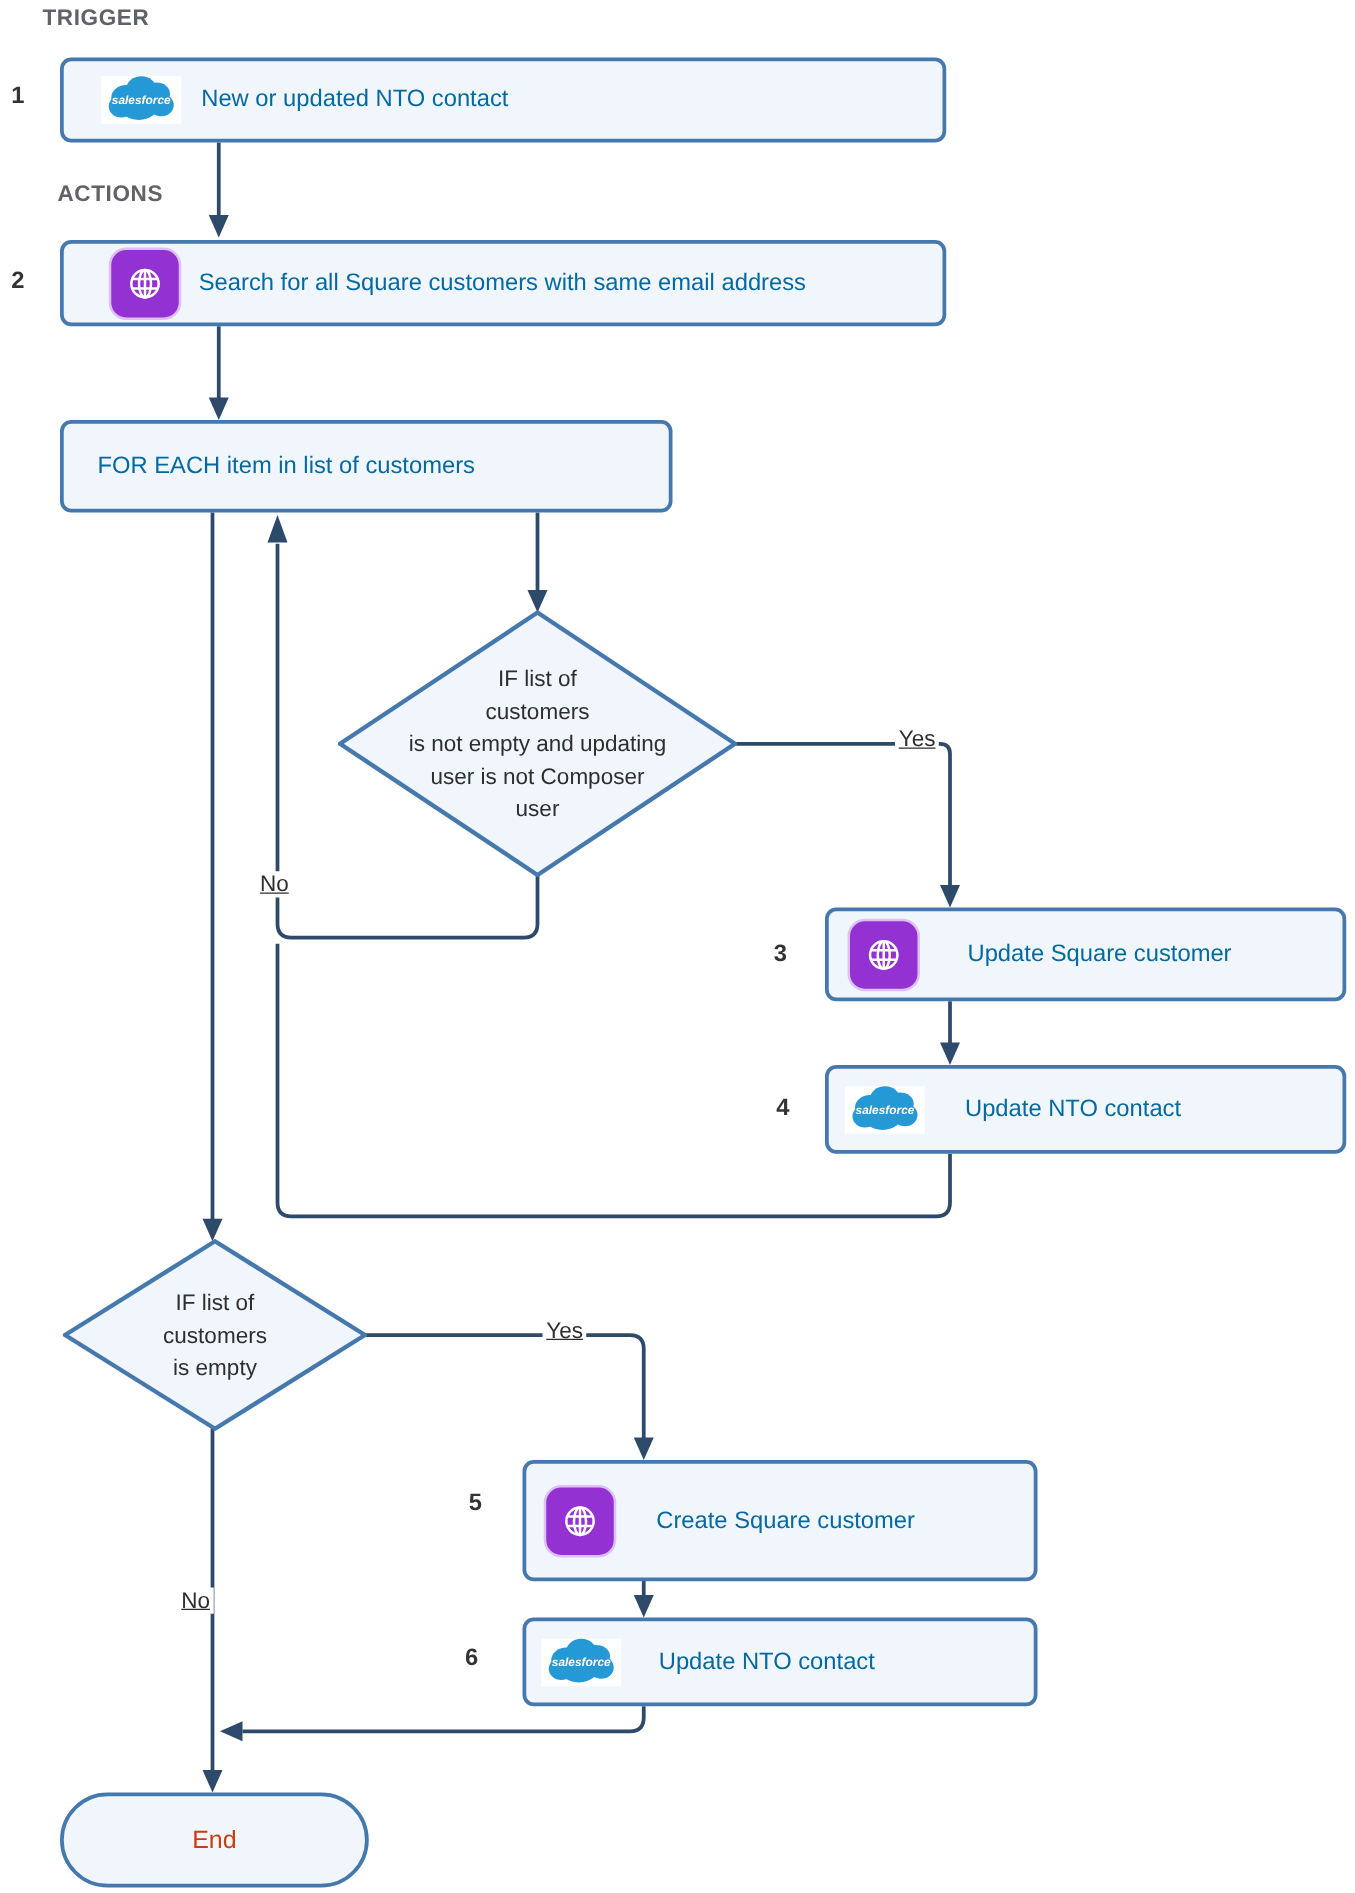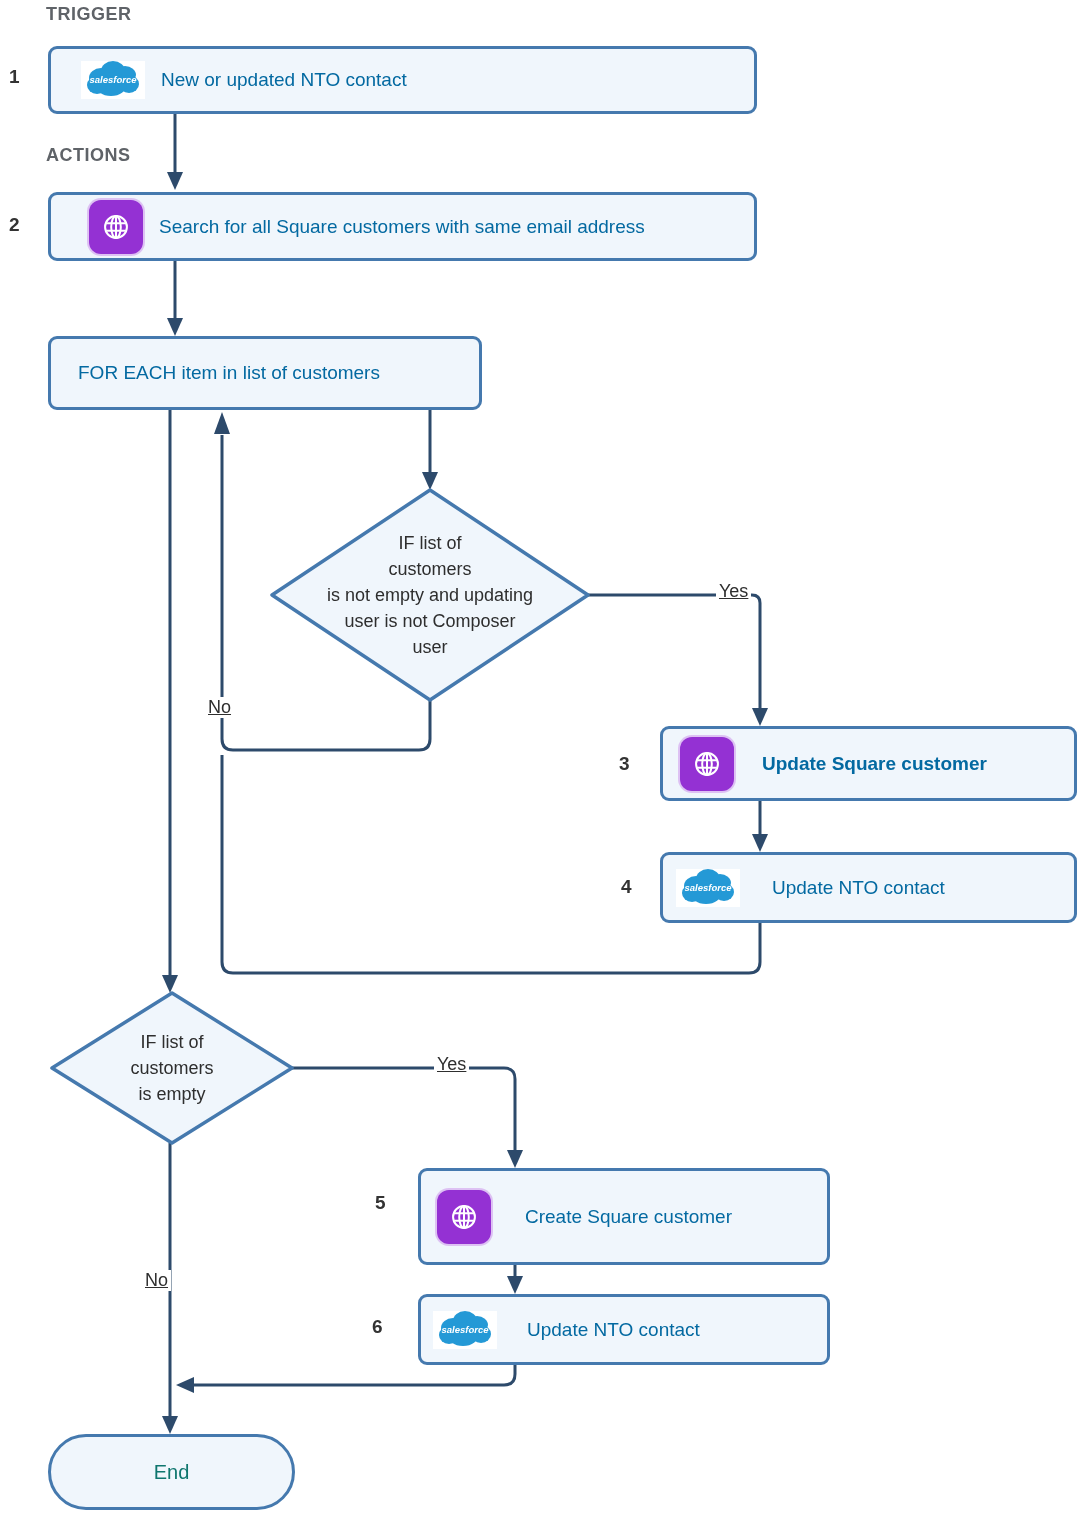--- a/index.html
+++ b/index.html
@@ -116,21 +116,21 @@
   .terminator {
     position: absolute;
     box-sizing: border-box;
     background: #f0f6fc;
     border: 3.5px solid #4579ae;
     border-radius: 40px;
     display: flex;
     align-items: center;
     justify-content: center;
     font-size: 20px;
-    color: #0f766e;
+    color: #c2410c;
     z-index: 2;
   }
 </style>
 </head>
 <body>
 
 <div id="canvas">
 
   <svg id="connectors" viewBox="0 0 1084 1514">
 
@@ -163,21 +163,21 @@
     <path d="M515 1243 V1278"></path>
       <polygon points="507,1276 523,1276 515,1294"></polygon>
 
     <path d="M515 1365 V1374 Q515 1385 504 1385 H194"></path>
       <polygon points="194,1377 194,1393 176,1385"></polygon>
 
     <path d="M170 1143 V1418"></path>
       <polygon points="162,1416 178,1416 170,1434"></polygon>
   </svg>
 
-  <div class="section-header" style="left:46px; top:4px;text-align:right;">TRIGGER</div>
+  <div class="section-header" style="left:34px; top:4px;text-align:right;">TRIGGER</div>
   <div class="section-header" style="left:46px; top:145px;">ACTIONS</div>
 
   <div class="step-number" style="left:9px;  top:66px;">1</div>
   <div class="step-number" style="left:9px;  top:214px;">2</div>
   <div class="step-number" style="left:619px;top:753px;">3</div>
   <div class="step-number" style="left:621px;top:876px;">4</div>
   <div class="step-number" style="left:375px;top:1192px;">5</div>
   <div class="step-number" style="left:372px;top:1316px;">6</div>
 
   <div class="node" style="left:48px; top:46px; width:709px; height:68px;">
@@ -205,21 +205,21 @@
           <ellipse cx="12" cy="12" rx="3.6" ry="8.2"></ellipse>
           <line x1="12" y1="3.8" x2="12" y2="20.2"></line>
           <line x1="4.6" y1="9.2" x2="19.4" y2="9.2"></line>
           <line x1="4.6" y1="14.8" x2="19.4" y2="14.8"></line>
         </g>
       </svg>
     </span>
     <span class="label" style="margin-left:16px;">Search for all Square customers with same email address</span>
   </div>
 
-  <div class="node" style="left:48px; top:336px; width:434px; height:74px;">
+  <div class="node" style="left:48px; top:336px; width:490px; height:74px;">
     <span class="label" style="margin-left:27px;">FOR EACH item in list of customers</span>
   </div>
 
   <div class="decision" style="left:270px; top:488px; width:320px; height:214px;">
     <svg width="320" height="214" viewBox="0 0 320 214">
       <polygon points="160,2 318,107 160,212 2,107" fill="#f0f6fc" stroke="#4579ae" stroke-width="3.5" stroke-linejoin="round"></polygon>
     </svg>
     <div class="decision-text" style="top:42px;">IF list of
 customers
 is not empty and updating
@@ -232,21 +232,21 @@
       <svg viewBox="0 0 24 24" width="32" height="32">
         <g stroke="#ffffff" stroke-width="1.5" fill="none">
           <circle cx="12" cy="12" r="8.2"></circle>
           <ellipse cx="12" cy="12" rx="3.6" ry="8.2"></ellipse>
           <line x1="12" y1="3.8" x2="12" y2="20.2"></line>
           <line x1="4.6" y1="9.2" x2="19.4" y2="9.2"></line>
           <line x1="4.6" y1="14.8" x2="19.4" y2="14.8"></line>
         </g>
       </svg>
     </span>
-    <span class="label" style="margin-left:28px;font-weight:bold;">Update Square customer</span>
+    <span class="label" style="margin-left:40px;">Update Square customer</span>
   </div>
 
   <div class="node" style="left:660px; top:852px; width:417px; height:71px;">
     <span class="icon-sf" style="margin-left:13px;">
       <svg viewBox="0 0 64 52" width="64" height="52">
         <g fill="#2499d6">
           <ellipse cx="20" cy="24" rx="12" ry="10"></ellipse>
           <ellipse cx="32" cy="17" rx="12" ry="10"></ellipse>
           <ellipse cx="44" cy="21" rx="11" ry="9"></ellipse>
           <ellipse cx="48" cy="30" rx="10" ry="9"></ellipse>

